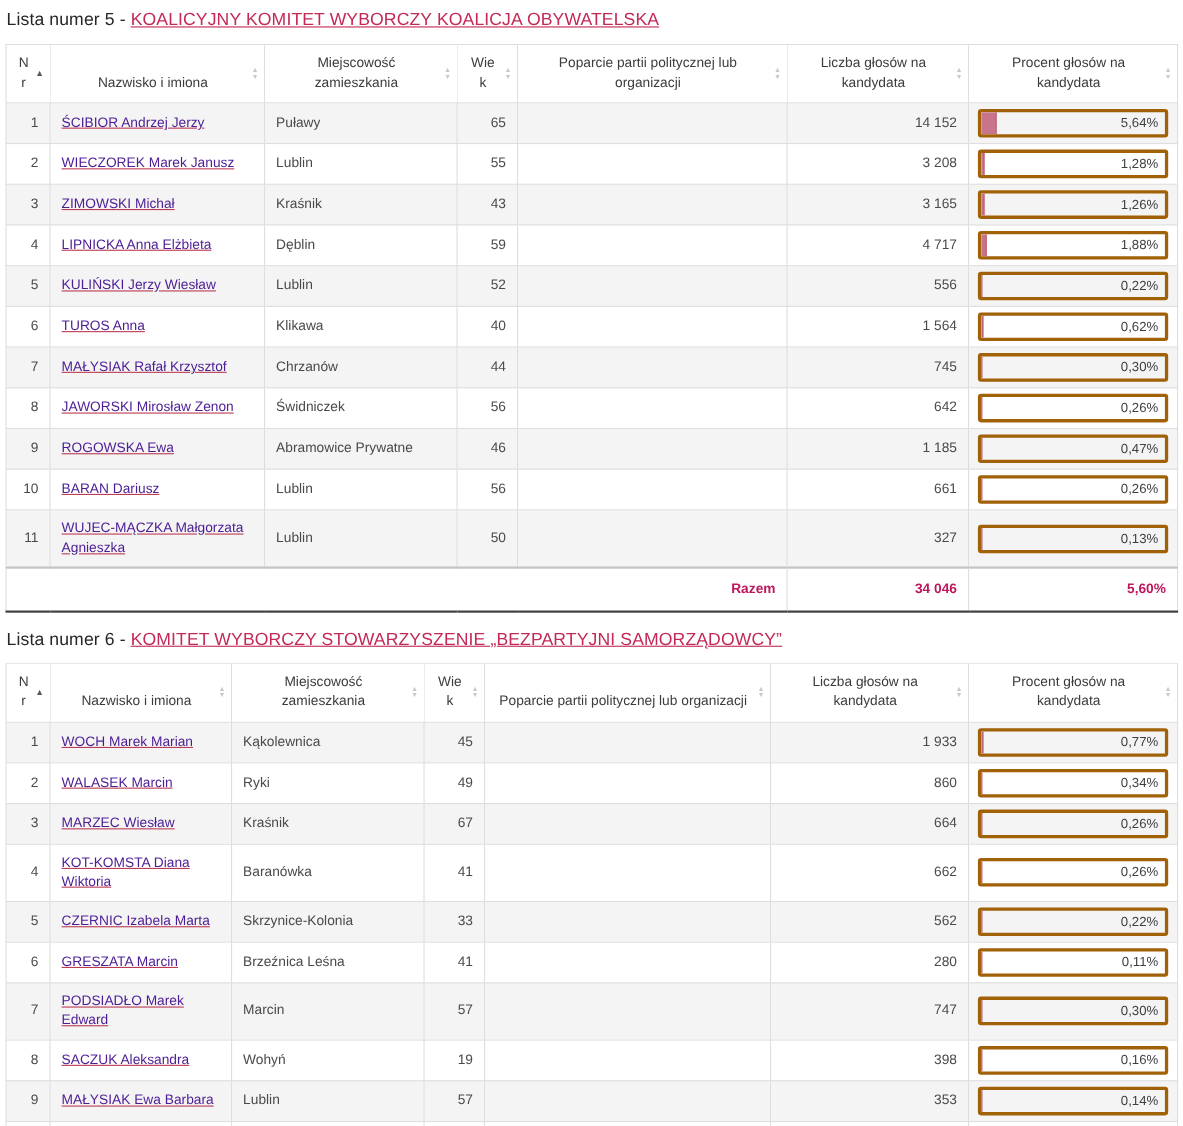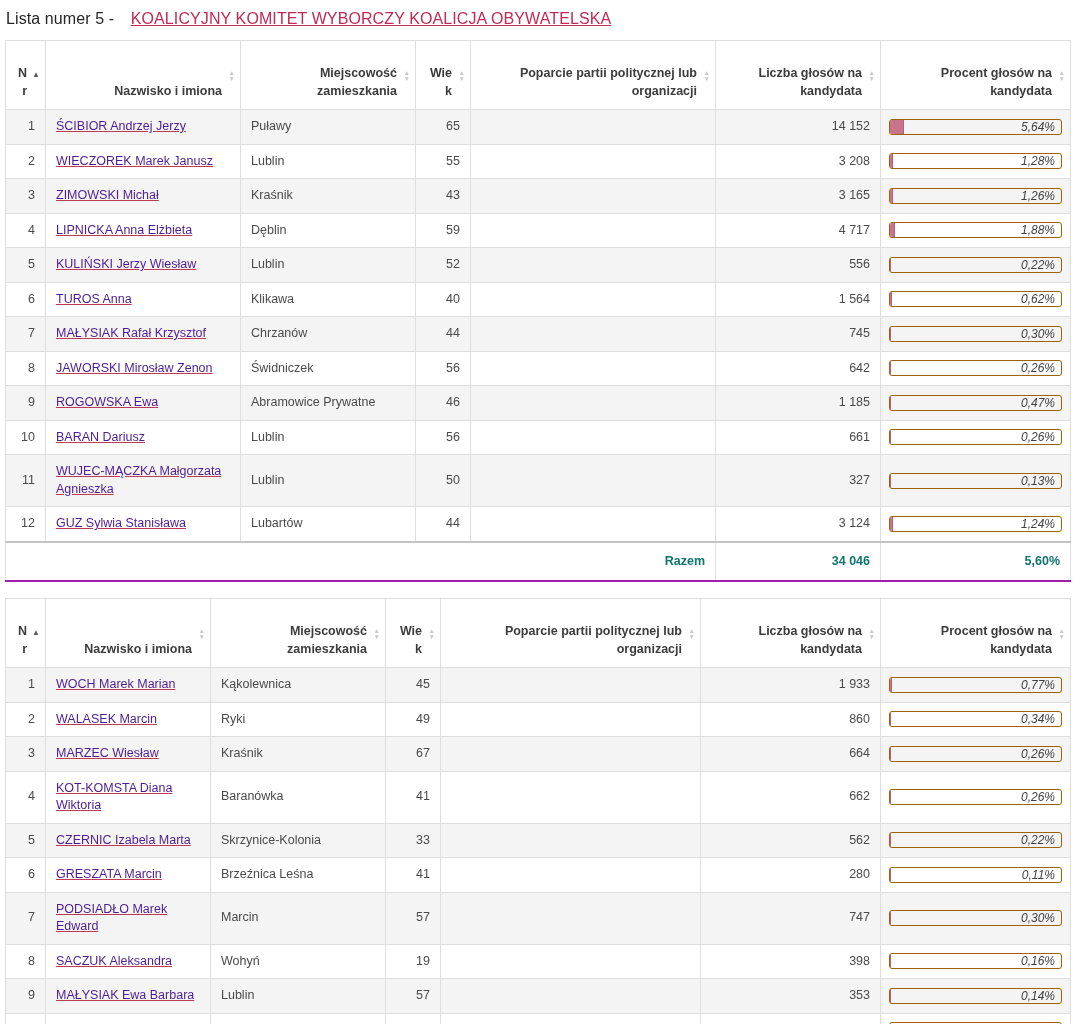--- a/index.html
+++ b/index.html
@@ -15,44 +15,43 @@
     font-size: 16px;
     font-weight: 400;
     color: #262626;
     margin: 6px 0 12px 1px;
     letter-spacing: 0.1px;
   }
   .list-title a {
     color: #c32954;
     text-decoration: underline;
     cursor: pointer;
-    margin-left: 12px;
   }
   table {
     border-collapse: collapse;
     table-layout: fixed;
     width: 1065px;
     background: #fff;
   }
   th, td {
     border: 1px solid #dedede;
     font-size: 12.5px;
     line-height: 1.4;
     padding: 8px 10px;
     vertical-align: middle;
     word-wrap: break-word;
   }
   thead th {
     position: relative;
-    text-align: right;
+    text-align: center;
     vertical-align: bottom;
-    font-weight: 700;
+    font-weight: 400;
     color: #3c3c3c;
     background: #ffffff;
-    padding: 24px 18px 9px 10px;
+    padding: 8px 18px 9px 10px;
     height: 48px;
     cursor: pointer;
   }
   .sicon {
     position: absolute;
     right: 5px;
     top: 50%;
     transform: translateY(-50%);
     display: flex;
     flex-direction: column;
@@ -71,47 +70,46 @@
   tbody tr:nth-child(even) { background: #ffffff; }
   td.num { text-align: right; }
   a.candidate {
     color: #4c1d95;
     text-decoration: underline;
     text-decoration-color: #bb3b55;
     cursor: pointer;
   }
   .pctbox {
     position: relative;
-    height: 16px;
-    border: 1px solid #a16207;
+    height: 26px;
+    border: 3px solid #a16207;
     border-radius: 3px;
     overflow: hidden;
     margin: 0;
-    font-style: italic;
   }
   .pctfill {
     position: absolute;
     left: 0; top: 0; bottom: 0;
     background: #c8758b;
     border-right: 1px solid #b95f77;
   }
   .pctval {
     position: absolute;
     right: 6px;
     top: 50%;
     transform: translateY(-50%);
     font-size: 12px;
     color: #3f3f3f;
   }
   td.pctcell { padding: 5px 8px; }
   tfoot td {
     font-weight: 700;
-    color: #0f766e;
+    color: #be185d;
     border-top: 2px solid #c3c3c3;
-    border-bottom: 2px solid #a21caf;
+    border-bottom: 2px solid #404040;
     padding: 10px 10px;
     background: #ffffff;
   }
   tfoot td.razem-label { text-align: right; }
 </style>
 </head>
 <body>
 
 <section class="list-block">
   <h2 class="list-title"><span>Lista numer 5 - </span><a href="#">KOALICYJNY KOMITET WYBORCZY KOALICJA OBYWATELSKA</a></h2>
@@ -303,47 +301,34 @@
             <td class="num">50</td>
             <td></td>
             <td class="num">327</td>
             <td class="pctcell">
               <div class="pctbox">
                 <div class="pctfill" style="width: 1px;"></div>
                 <span class="pctval">0,13%</span>
               </div>
             </td>
           </tr>
-          <tr>
-            <td class="num">12</td>
-            <td><a href="#" class="candidate">GUZ Sylwia Stanisława</a></td>
-            <td>Lubartów</td>
-            <td class="num">44</td>
-            <td></td>
-            <td class="num">3 124</td>
-            <td class="pctcell">
-              <div class="pctbox">
-                <div class="pctfill" style="width: 3.1px;"></div>
-                <span class="pctval">1,24%</span>
-              </div>
-            </td>
-          </tr>
         </tbody>
         <tfoot>
           <tr>
             <td colspan="5" class="razem-label">Razem</td>
             <td class="num">34 046</td>
             <td class="num">5,60%</td>
           </tr>
         </tfoot>
       </table>
     </div>
 </section>
 
 <section class="list-block">
+  <h2 class="list-title"><span>Lista numer 6 - </span><a href="#">KOMITET WYBORCZY STOWARZYSZENIE „BEZPARTYJNI SAMORZĄDOWCY”</a></h2>
   <div>
       <table>
         <colgroup>
           <col style="width: 40px;">
           <col style="width: 165px;">
           <col style="width: 175px;">
           <col style="width: 55px;">
           <col style="width: 260px;">
           <col style="width: 180px;">
           <col style="width: 190px;">

